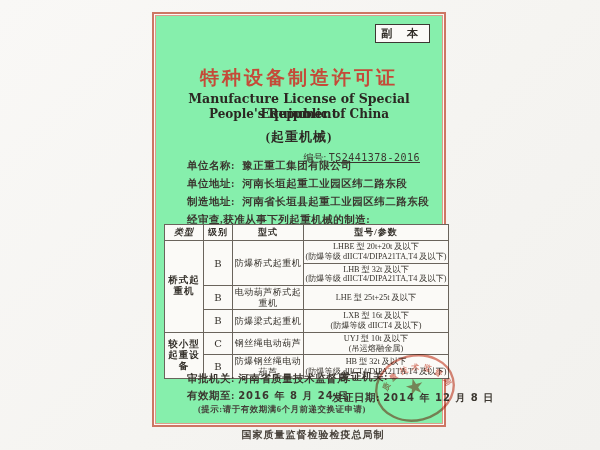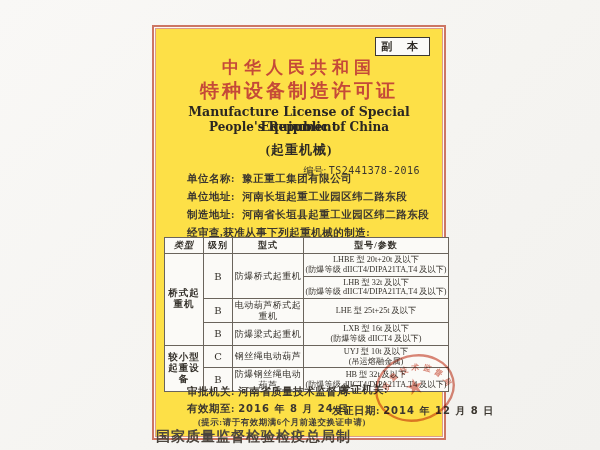--- a/index.html
+++ b/index.html
@@ -7,73 +7,71 @@
     width:600px;height:450px;overflow:hidden;position:relative;
     background:linear-gradient(135deg,#f9f8f6 0%,#f5f4f1 55%,#f2f1ee 100%);
     font-family:"Liberation Serif", serif;
     color:#3b362f;
     -webkit-font-smoothing:antialiased;
   }
   .frame{
     position:absolute;left:152px;top:12px;width:290px;height:411px;
     border:2px solid #cd7663;
     box-shadow: inset 0 0 0 1px #fbf9f6, inset 0 0 0 2px #dd9c8a;
-    background:#fde047;
-    margin-top:13px;
+    background:#86efac;
   }
   .badge{
     position:absolute;top:10px;right:14px;
     border:1.5px solid #3c3833;padding:1px 5px;
     font-size:11px;font-weight:bold;letter-spacing:6px;
     color:#2e2a25;background:#fbfaf8;white-space:nowrap;
   }
   .t-cn1{position:absolute;top:29px;left:0;width:100%;text-align:center;
     color:#c54a38;font-size:17px;font-weight:bold;letter-spacing:5px;}
   .t-cn2{position:absolute;top:51px;left:0;width:100%;text-align:center;
     color:#c54a38;font-size:19px;font-weight:bold;letter-spacing:3px;}
   .t-en1{position:absolute;top:77px;left:0;width:100%;text-align:center;
     font-size:12.5px;font-weight:bold;color:#2b2722;font-family:"DejaVu Serif",serif;}
   .t-en2{position:absolute;top:93px;left:0;width:100%;text-align:center;
     font-size:12px;font-weight:bold;color:#2b2722;font-family:"DejaVu Serif",serif;}
   .category{position:absolute;top:114px;left:0;width:100%;text-align:center;
     font-size:13px;font-weight:bold;letter-spacing:1px;color:#2e2a25;}
   .serial{position:absolute;top:137px;right:24px;font-size:10px;color:#3b362f;}
-  .serial .num{font-family:"DejaVu Sans Mono",monospace;letter-spacing:0.5px;}
+  .serial .num{font-family:"DejaVu Sans Mono",monospace;letter-spacing:0.5px;text-decoration:underline;}
   .info{position:absolute;left:33px;font-size:10.5px;font-weight:600;letter-spacing:0.5px;white-space:nowrap;}
   .info .lbl{margin-right:4px;}
   .approval-line{position:absolute;left:33px;top:199px;font-size:10.5px;font-weight:600;letter-spacing:0.5px;}
   table.lic{
     position:absolute;left:10px;top:210px;width:272px;border-collapse:collapse;
     table-layout:fixed;background:#fbfaf7;
   }
   table.lic th, table.lic td{
     border:1px solid #6a645c;text-align:center;vertical-align:middle;
     padding:1px 1px;color:#35312b;
   }
   table.lic th{font-size:9px;font-weight:bold;height:11px;letter-spacing:1px;}
   td.c-type{font-size:9.5px;letter-spacing:1px;line-height:11px;font-weight:600;}
   td.c-level{font-size:10px;font-family:"DejaVu Serif",serif;}
   td.c-form{font-size:9px;line-height:10.5px;letter-spacing:0.5px;}
   td.c-model{font-size:8.2px;line-height:9.8px;letter-spacing:0;}
   .agency{position:absolute;font-size:10.5px;font-weight:600;letter-spacing:0.5px;white-space:nowrap;}
   .date-val{font-weight:bold;font-family:"DejaVu Sans",sans-serif;font-size:10px;letter-spacing:1px;}
   .note{position:absolute;left:44px;top:390px;font-size:8.5px;font-weight:600;color:#45403a;letter-spacing:0.5px;}
-  .footer-print{position:absolute;left:156px;top:428px;width:290px;
-    font-size:14px;font-weight:600;color:#4a443d;letter-spacing:1px;}
+  .footer-print{position:absolute;left:168px;top:428px;width:290px;text-align:center;
+    font-size:10px;font-weight:600;color:#4a443d;letter-spacing:1px;}
   .seal{
     position:absolute;left:372px;top:350px;width:86px;height:76px;
     mix-blend-mode:multiply;opacity:0.82;transform:rotate(-14deg);
   }
 </style>
 </head>
 <body>
 
 <div class="frame">
   <div class="badge">副 本</div>
-  <div class="t-cn1">中华人民共和国</div>
   <div class="t-cn2">特种设备制造许可证</div>
   <div class="t-en1">Manufacture License of Special Equipment</div>
   <div class="t-en2">People's Republic of China</div>
   <div class="category">(起重机械)</div>
   <div class="serial">
     <span class="lbl">编号:</span>
     <span class="num">TS2441378-2016</span>
   </div>
 
   <div class="info" style="top:163px;">

